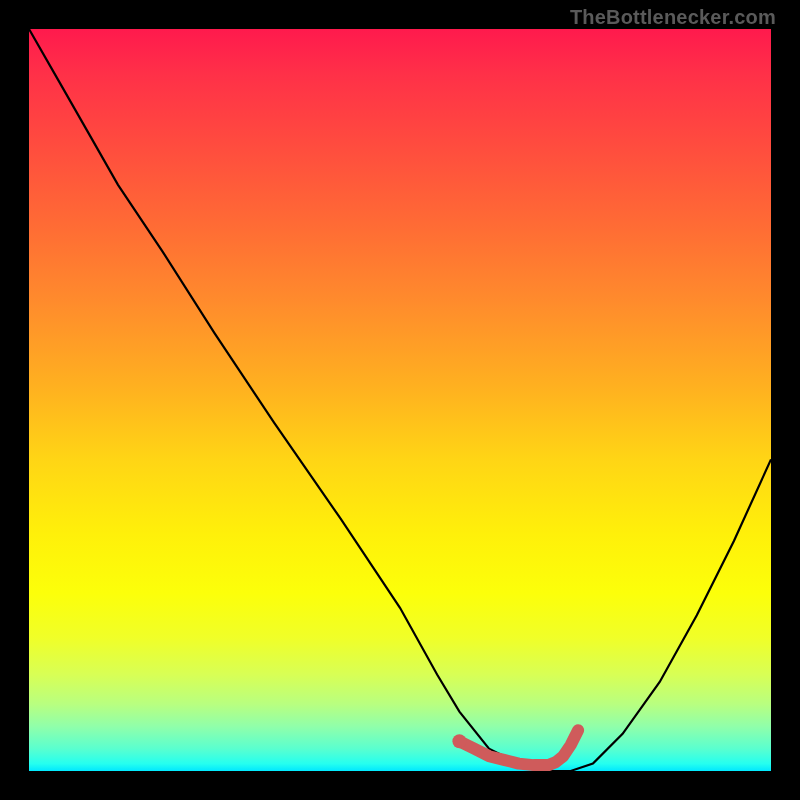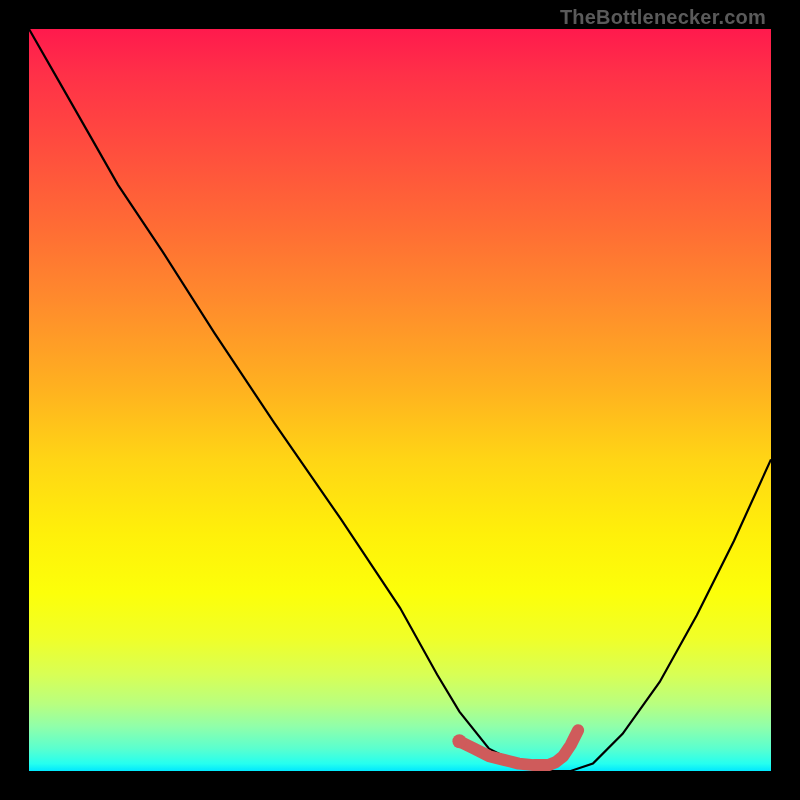--- a/index.html
+++ b/index.html
@@ -31,21 +31,21 @@
       #b8ff80 91%,
       #90ffaa 94%,
       #5affcf 97%,
       #26ffef 99%,
       #00e8ff 100%
     );
   }
   .attribution {
     position: absolute;
     top: 6px;
-    right: 34px;
+    right: 24px;
     font-size: 20px;
     font-weight: bold;
     color: #5a5a5a;
     letter-spacing: 0.2px;
   }
   svg.overlay {
     position: absolute;
     left: 29px;
     top: 29px;
     width: 742px;

